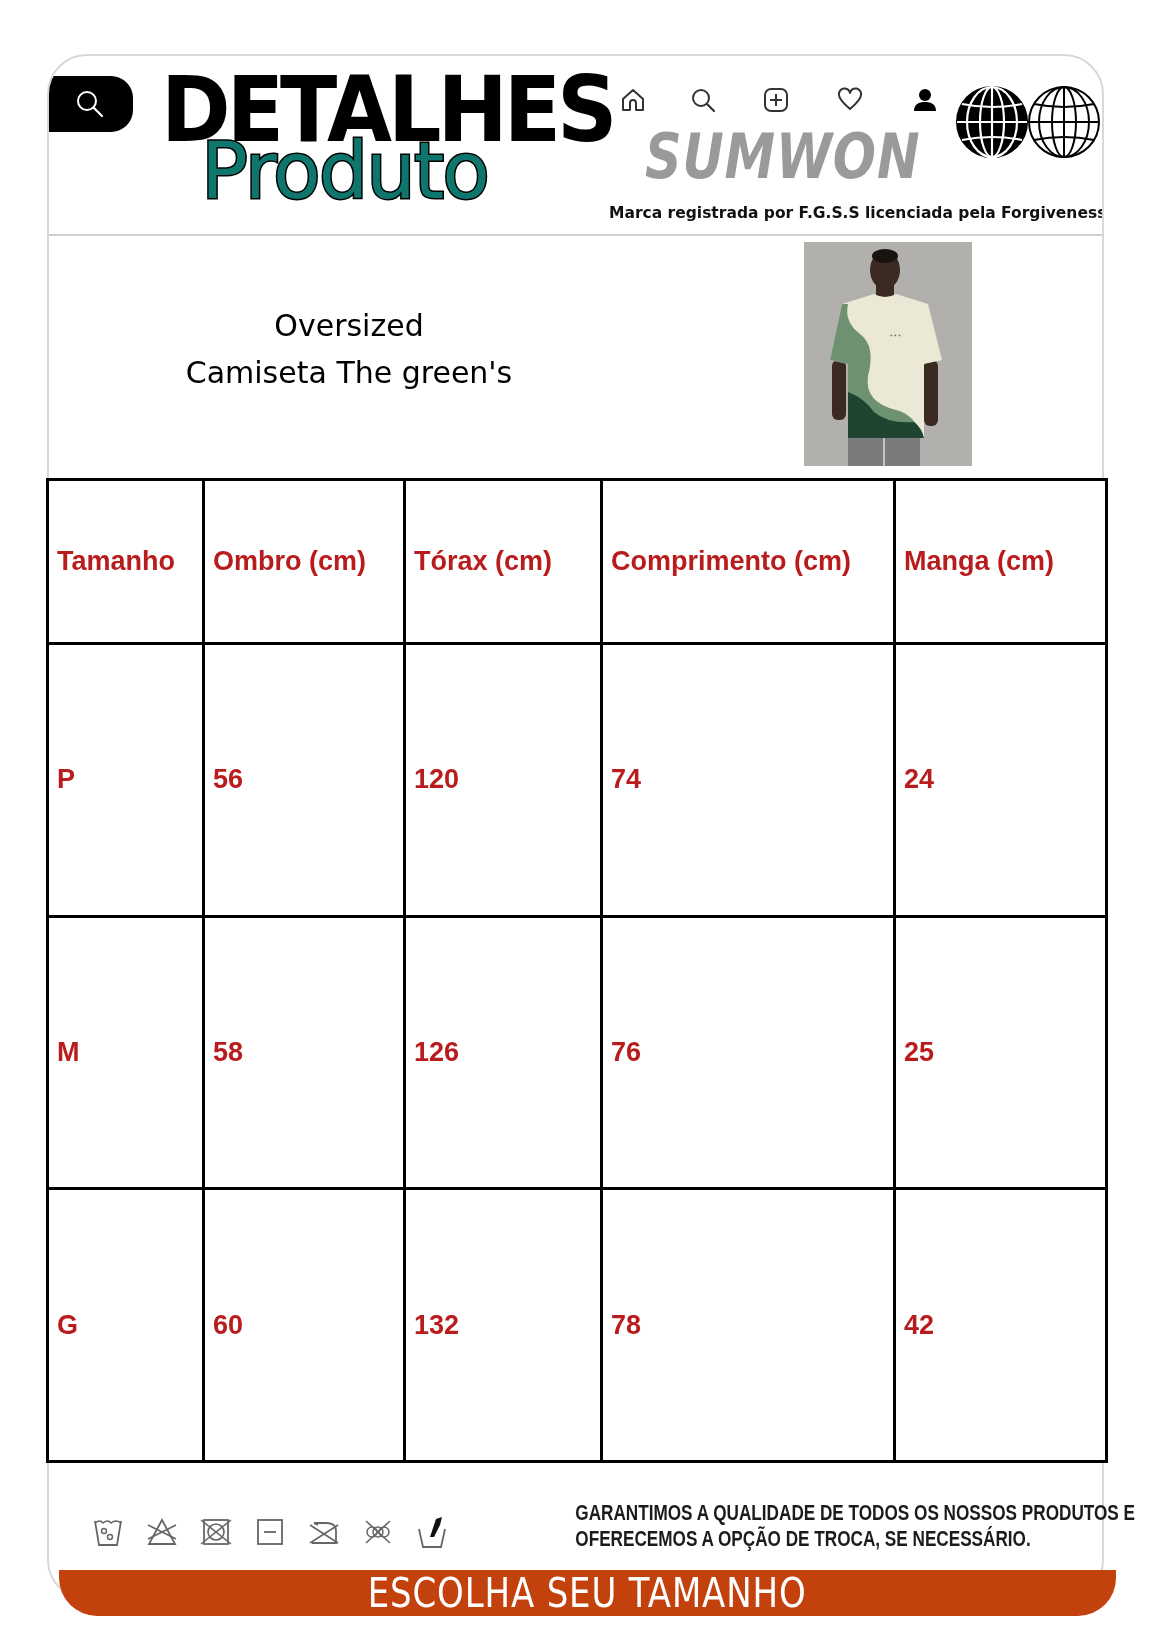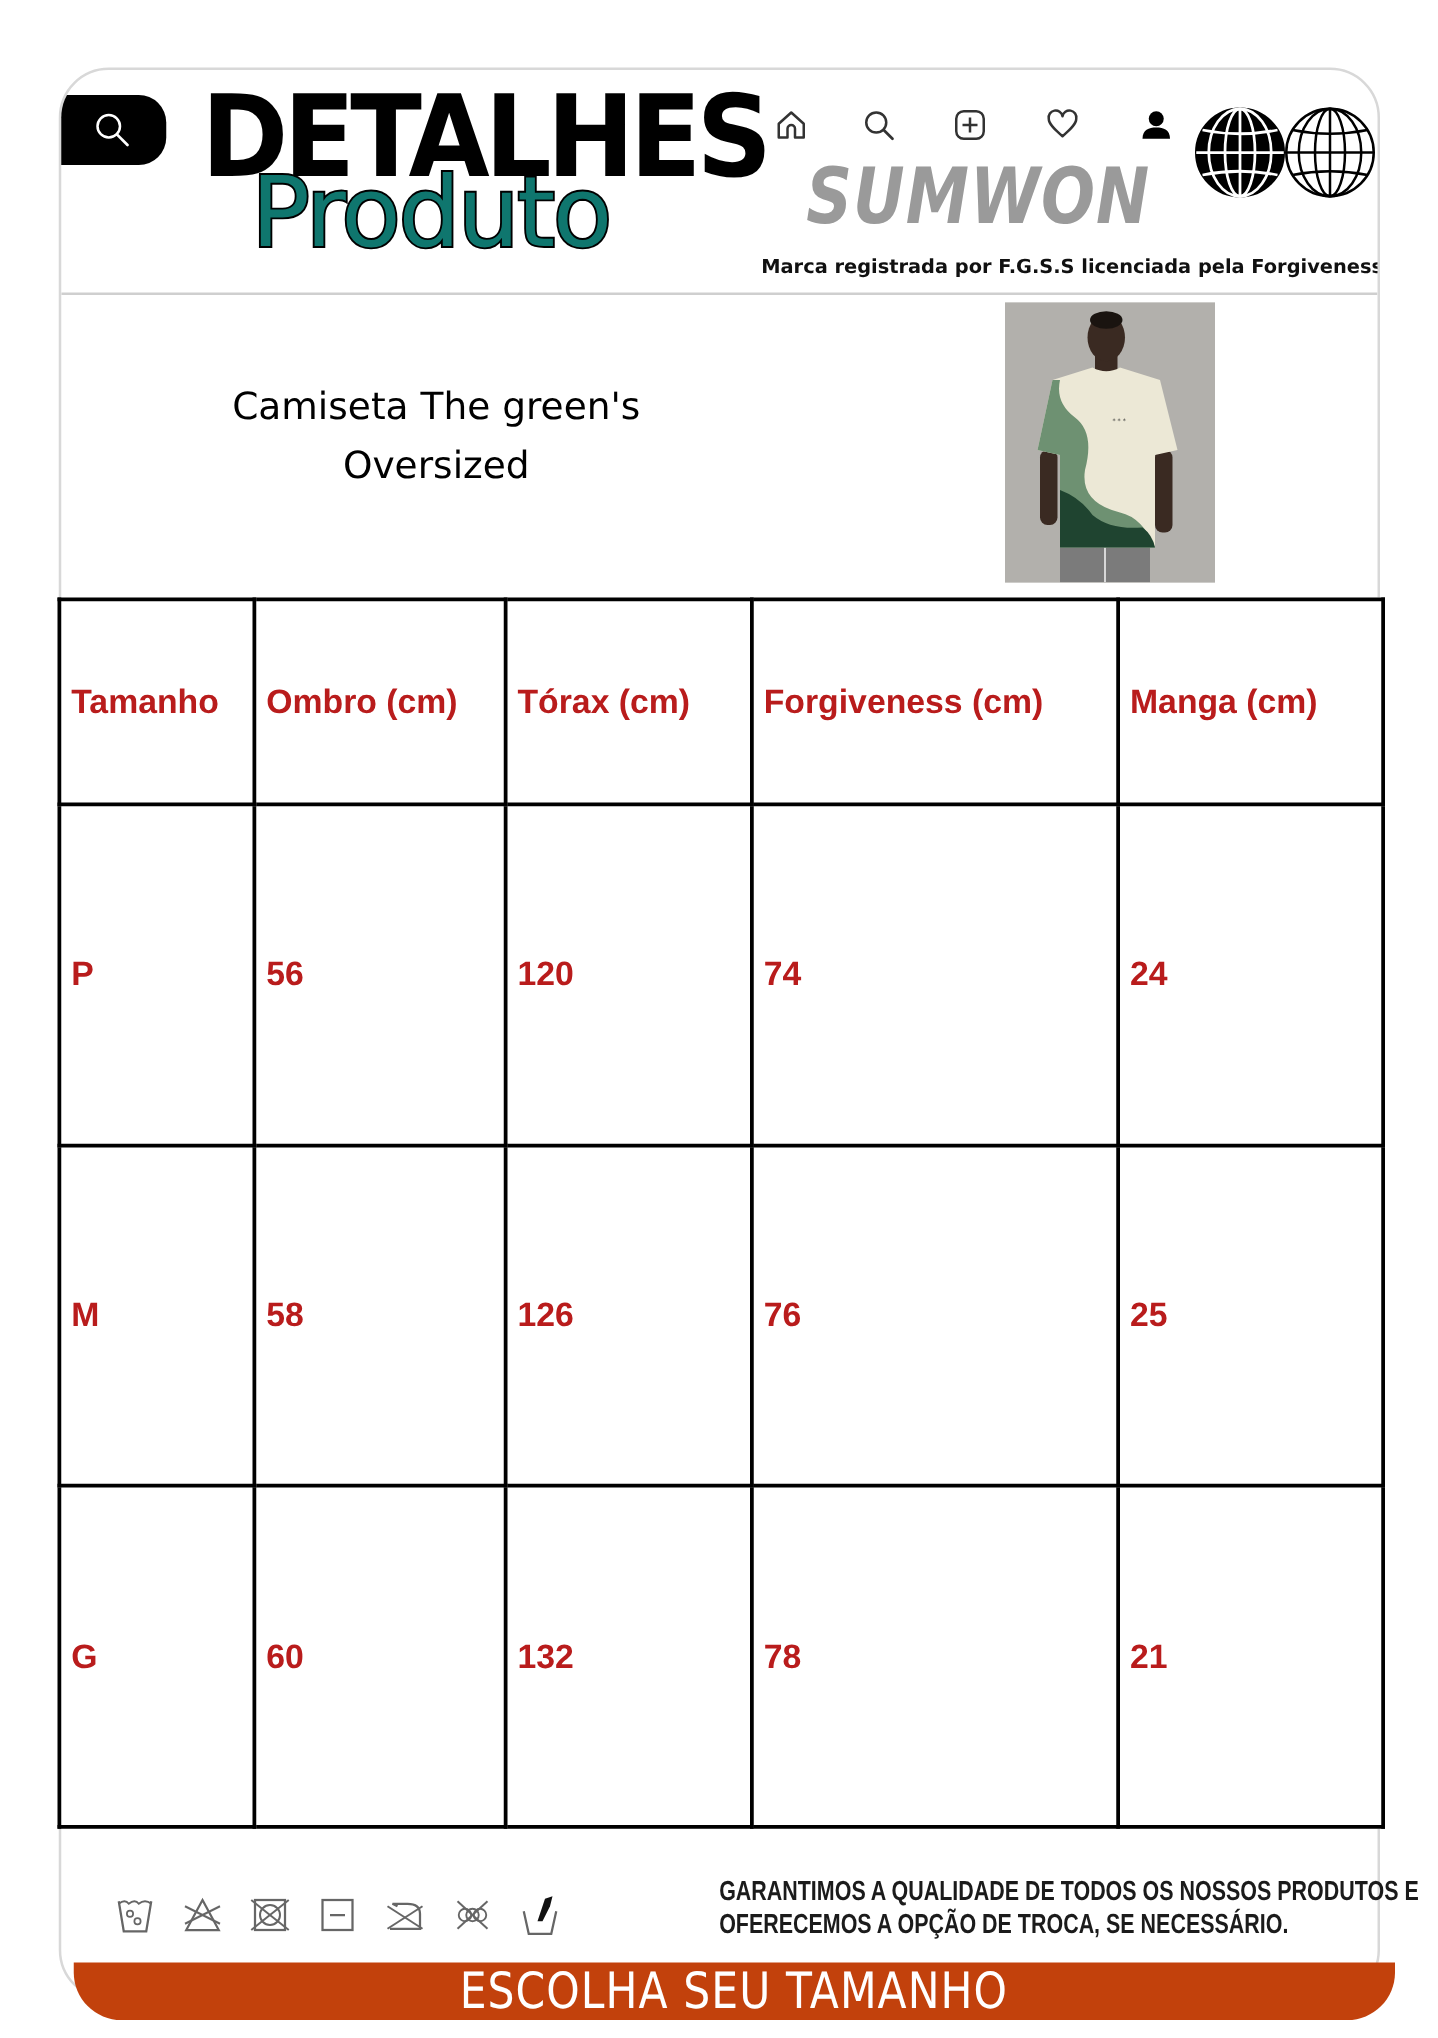--- a/index.html
+++ b/index.html
@@ -152,22 +152,22 @@
         <line x1="110" y1="5" x2="110" y2="75"></line>
         <line x1="75" y1="40" x2="145" y2="40"></line>
         <path d="M80 22 Q110 28 140 22"></path>
         <path d="M80 58 Q110 52 140 58"></path>
       </g>
     </svg>
   </div>
 
   <div class="product">
     <div class="product-name">
+      <div>Oversized</div>
       <div>Camiseta The green's</div>
-      <div>Oversized</div>
     </div>
     <div class="product-photo">
       <svg width="168" height="224" viewBox="0 0 168 224">
         <rect width="168" height="224" fill="#aeada9"></rect>
         <rect x="0" y="0" width="168" height="224" fill="#b5b4b0" opacity="0.5"></rect>
 
         <rect x="44" y="190" width="72" height="34" fill="#7b7b7b"></rect>
         <line x1="80" y1="192" x2="80" y2="224" stroke="#ddd" stroke-width="1.5"></line>
 
         <rect x="28" y="118" width="14" height="60" rx="6" fill="#3a2a22"></rect>
@@ -195,21 +195,21 @@
       <col style="width:201px">
       <col style="width:197px">
       <col style="width:293px">
       <col style="width:212px">
   </colgroup>
   <thead>
     <tr>
       <th>Tamanho</th>
       <th>Ombro (cm)</th>
       <th>Tórax (cm)</th>
-      <th>Forgiveness (cm)</th>
+      <th>Comprimento (cm)</th>
       <th>Manga (cm)</th>
     </tr>
   </thead>
   <tbody>
     <tr>
       <td class="size-col">P</td>
       <td>56</td>
       <td>120</td>
       <td>74</td>
       <td>24</td>
@@ -219,21 +219,21 @@
       <td>58</td>
       <td>126</td>
       <td>76</td>
       <td>25</td>
     </tr>
     <tr>
       <td class="size-col">G</td>
       <td>60</td>
       <td>132</td>
       <td>78</td>
-      <td>21</td>
+      <td>42</td>
     </tr>
   </tbody>
 </table>
 
 <div style="position:absolute; left:47px; top:54px; width:1057px; height:1546px; pointer-events:none;margin-top:16px;">
   <div class="care">
     <div class="care-icons">
       <svg class="care-icon" viewBox="0 0 32 34">
         <path d="M3 6 L7 30 L25 30 L29 6" fill="none" stroke="#666" stroke-width="1.8"></path>
         <path d="M3 8 Q8 4 11 8 Q16 4 19 8 Q24 4 29 8" fill="none" stroke="#666" stroke-width="1.5"></path>

